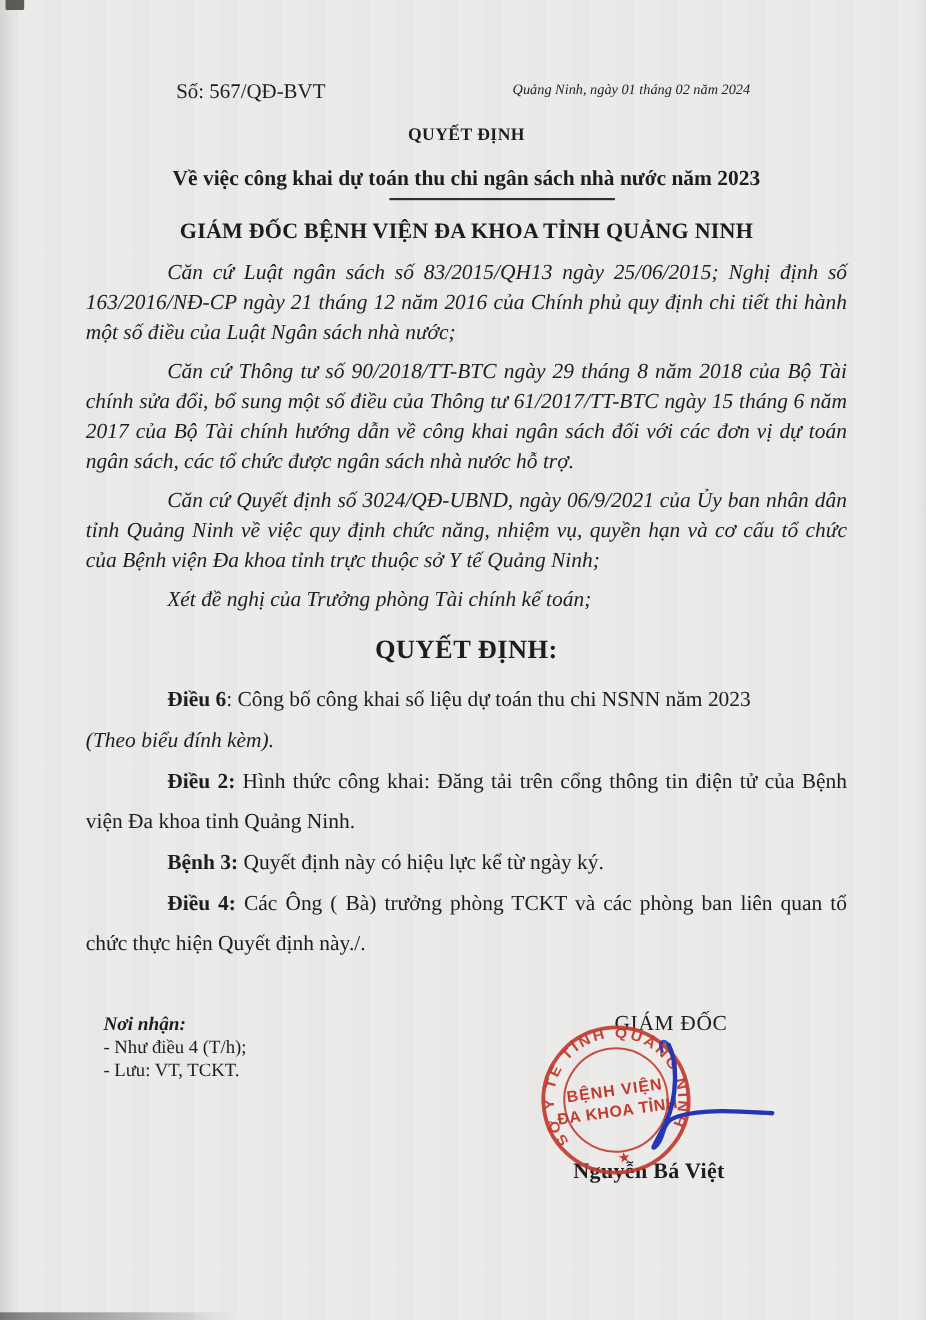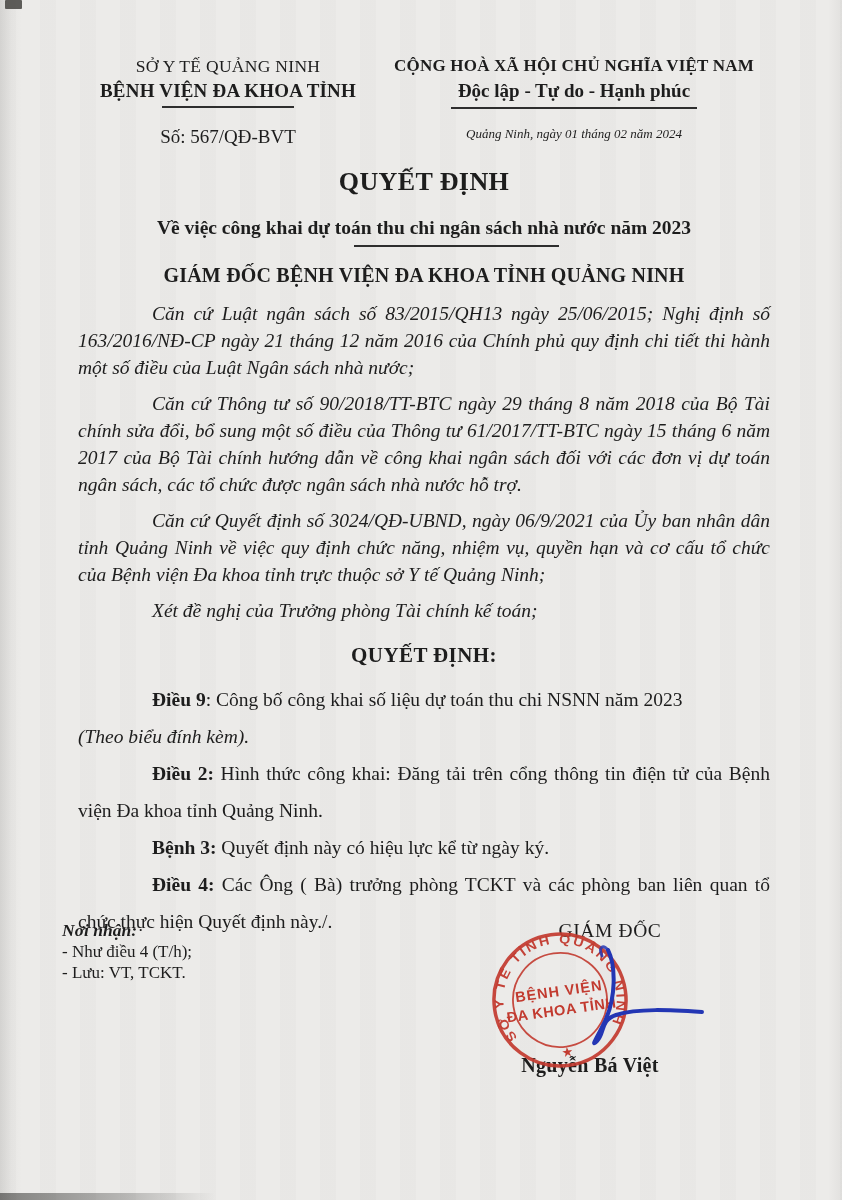--- a/index.html
+++ b/index.html
@@ -37,36 +37,36 @@
   .hl-rule{width:132px;height:2px;background:var(--rule);margin:4px auto 0;}
   .hr1{font-size:17px;font-weight:bold;letter-spacing:.2px;}
   .hr2{font-size:19px;font-weight:bold;margin-top:4px;}
   .hr-rule{width:246px;height:2px;background:var(--rule);margin:5px auto 0;}
 
   .hdr2{display:flex;margin-top:17px;}
   .doc-number{width:300px;text-align:center;font-size:19px;}
   .date-line{flex:1;text-align:center;font-size:13px;font-style:italic;}
 
   .title-block{margin-top:19px;text-align:center;}
-  .t1{font-size:26px;font-weight:bold;letter-spacing:.4px;}
+  .t1{font-size:16px;font-weight:bold;letter-spacing:.4px;}
   .t2{font-size:19.5px;font-weight:bold;margin-top:20px;}
   .t2-rule{width:205px;height:2px;background:var(--rule);margin:6px auto 0;transform:translateX(32px);}
   .t3{font-size:20px;font-weight:bold;margin-top:17px;letter-spacing:.2px;}
 
   .preamble-block{margin-top:13px;}
   .preamble{font-style:italic;font-size:19.5px;line-height:27px;text-align:justify;text-indent:74px;margin:0 0 9px;}
   .preamble.last{text-align:left;margin-bottom:0;}
 
-  .decision-heading{text-align:center;font-weight:bold;font-size:21px;margin:19px 0 13px;letter-spacing:.4px;}
+  .decision-heading{text-align:center;font-weight:bold;font-size:24px;margin:19px 0 13px;letter-spacing:.4px;}
 
   .article{font-size:19.5px;line-height:37px;text-align:justify;text-indent:74px;margin:0;}
   .article-label{font-weight:bold;}
   .article-note{font-style:italic;font-size:19.5px;line-height:37px;margin:0;text-indent:0;}
 
-  .recipients{position:absolute;left:62px;top:920px;}
+  .recipients{position:absolute;left:94px;top:920px;}
   .recipients-label{font-weight:bold;font-style:italic;font-size:17.5px;}
   .recipient{font-size:17px;line-height:21px;}
 
   .signer{position:absolute;left:450px;top:920px;width:320px;text-align:center;}
   .signer-title{font-weight:normal;font-size:19.5px;letter-spacing:.6px;}
   .signer-name{font-weight:bold;font-size:20px;margin-top:112px;transform:translateX(-20px);letter-spacing:.3px;}
 
   .stamp-svg{position:absolute;left:440px;top:900px;width:330px;height:175px;pointer-events:none;}
   .stamp-stroke{stroke:var(--stamp-red);fill:none;}
   .stamp-text{fill:var(--stamp-red);font-family:"Liberation Sans","DejaVu Sans",sans-serif;font-weight:bold;}
@@ -74,32 +74,20 @@
 </style>
 </head>
 <body>
 
 <div class="page">
   <div class="corner-mark"></div>
   <div class="bottom-band"></div>
 
   <div class="content">
 
-    <div class="hdr">
-      <div class="hdr-left">
-        <div class="hl1">SỞ Y TẾ QUẢNG NINH</div>
-        <div class="hl2">BỆNH VIỆN ĐA KHOA TỈNH</div>
-        <div class="hl-rule"></div>
-      </div>
-      <div class="hdr-right">
-        <div class="hr1">CỘNG HOÀ XÃ HỘI CHỦ NGHĨA VIỆT NAM</div>
-        <div class="hr2">Độc lập - Tự do - Hạnh phúc</div>
-        <div class="hr-rule"></div>
-      </div>
-    </div>
 
     <div class="hdr2">
       <div class="doc-number">Số: 567/QĐ-BVT</div>
       <div class="date-line">Quảng Ninh, ngày 01 tháng 02 năm 2024</div>
     </div>
 
     <div class="title-block">
       <div class="t1">QUYẾT ĐỊNH</div>
       <div class="t2">Về việc công khai dự toán thu chi ngân sách nhà nước năm 2023</div>
       <div class="t2-rule"></div>
@@ -109,21 +97,21 @@
     <div class="preamble-block">
       <p class="preamble">Căn cứ Luật ngân sách số 83/2015/QH13 ngày 25/06/2015; Nghị định số 163/2016/NĐ-CP ngày 21 tháng 12 năm 2016 của Chính phủ quy định chi tiết thi hành một số điều của Luật Ngân sách nhà nước;</p>
       <p class="preamble">Căn cứ Thông tư số 90/2018/TT-BTC ngày 29 tháng 8 năm 2018 của Bộ Tài chính sửa đổi, bổ sung một số điều của Thông tư 61/2017/TT-BTC ngày 15 tháng 6 năm 2017 của Bộ Tài chính hướng dẫn về công khai ngân sách đối với các đơn vị dự toán ngân sách, các tổ chức được ngân sách nhà nước hỗ trợ.</p>
       <p class="preamble">Căn cứ Quyết định số 3024/QĐ-UBND, ngày 06/9/2021 của Ủy ban nhân dân tỉnh Quảng Ninh về việc quy định chức năng, nhiệm vụ, quyền hạn và cơ cấu tổ chức của Bệnh viện Đa khoa tỉnh trực thuộc sở Y tế Quảng Ninh;</p>
       <p class="preamble last">Xét đề nghị của Trưởng phòng Tài chính kế toán;</p>
     </div>
 
     <div class="decision-heading">QUYẾT ĐỊNH:</div>
 
     <div>
-      <p class="article"><span class="article-label">Điều 9</span><span>: Công bố công khai số liệu dự toán thu chi NSNN năm 2023</span></p>
+      <p class="article"><span class="article-label">Điều 6</span><span>: Công bố công khai số liệu dự toán thu chi NSNN năm 2023</span></p>
       <p class="article-note">(Theo biểu đính kèm).</p>
       <p class="article"><span class="article-label">Điều 2:</span><span> Hình thức công khai: Đăng tải trên cổng thông tin điện tử của Bệnh viện Đa khoa tỉnh Quảng Ninh.</span></p>
       <p class="article"><span class="article-label">Bệnh 3:</span><span> Quyết định này có hiệu lực kể từ ngày ký.</span></p>
       <p class="article"><span class="article-label">Điều 4:</span><span> Các Ông ( Bà) trưởng phòng TCKT và các phòng ban liên quan tổ chức thực hiện Quyết định này./.</span></p>
     </div>
 
   </div>
 
   <div class="recipients">
     <div class="recipients-label">Nơi nhận:</div>

